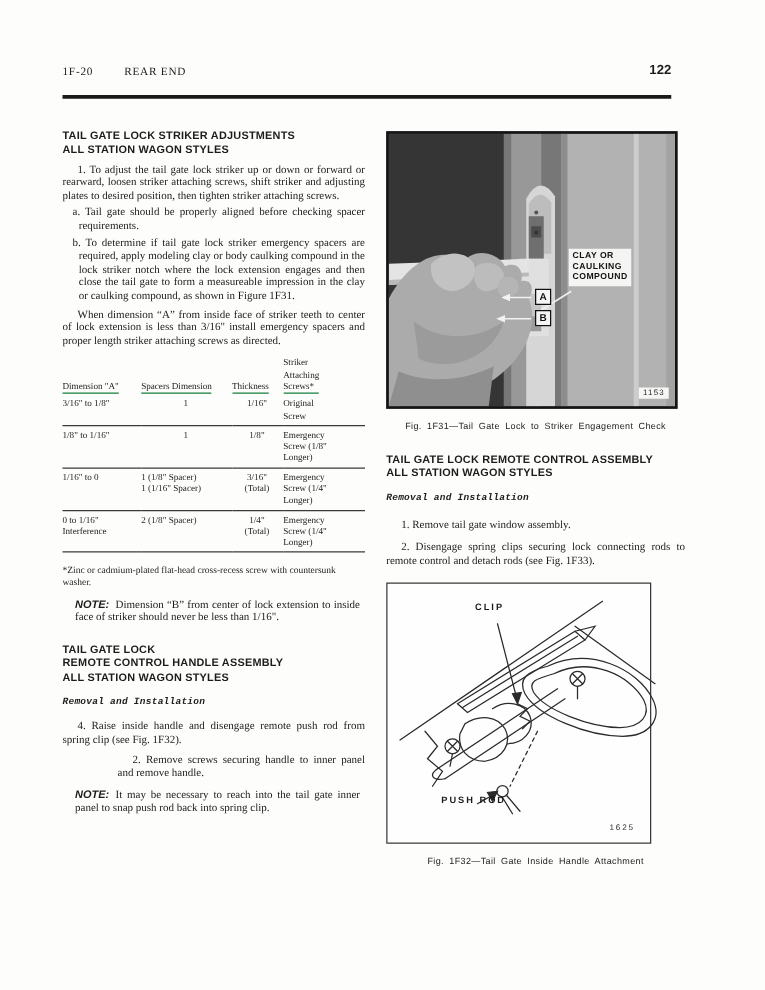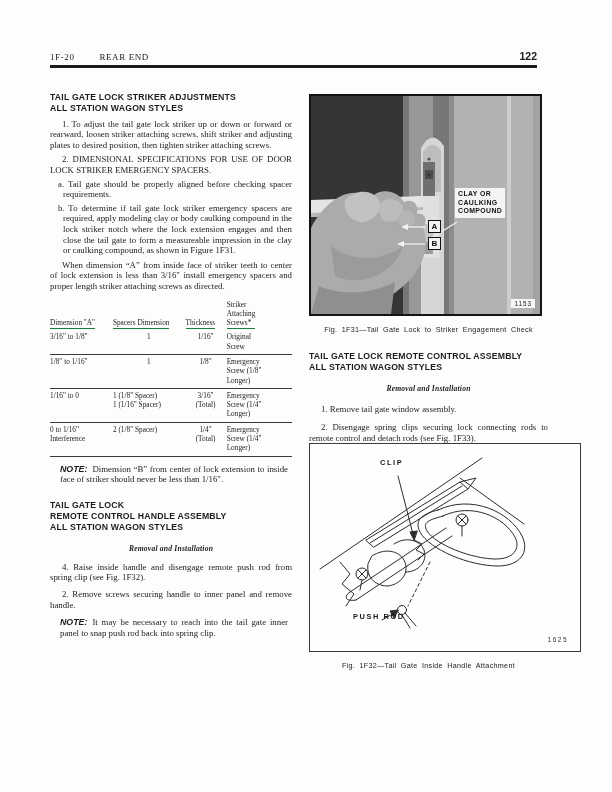--- a/index.html
+++ b/index.html
@@ -4,40 +4,40 @@
 <style>
   html,body{margin:0;padding:0;background:#e8e8e8;}
   .page{
     width:612px;height:792px;background:#fdfdfc;position:relative;
     box-sizing:border-box;padding:50px 57px 0 50px;overflow:hidden;
     font-family:"Liberation Serif",serif;color:#1c1c1c;margin:0 auto;
   }
   
   .page-header{
     display:flex;justify-content:space-between;align-items:flex-end;
-    border-bottom:3px solid #1b1b1b;padding-bottom:3px;width:487px;
+    border-bottom:3px solid #1b1b1b;padding-bottom:14px;width:487px;
   }
   .hdr-left{font-size:9px;letter-spacing:.6px;}
   .hdr-code{margin-right:22px;}
   .hdr-page{font-family:"Liberation Sans",sans-serif;font-weight:bold;font-size:10.5px;}
   
   .columns{display:flex;gap:17px;margin-top:24px;}
   .col-left{width:242px;}
   .col-right{width:239px;}
   
   .h-sans{font-family:"Liberation Sans",sans-serif;font-weight:bold;font-size:8.7px;
           line-height:11.3px;letter-spacing:.2px;}
   .body-p{font-size:8.8px;line-height:10.6px;text-align:justify;margin:4px 0 0;}
   .num-p{text-indent:12px;}
   .sub-p{padding-left:13px;text-indent:-5px;margin-top:3px;}
   .note-p{padding-left:10px;padding-right:4px;margin-top:7px;}
   .note-label{font-family:"Liberation Sans",sans-serif;font-weight:bold;font-style:italic;
               margin-right:5px;}
-  .micro-h{font-family:Liberation Serif, serif;font-weight:bold;font-style:italic;
-           font-size:7.6px;margin-top:10px;letter-spacing:.2px;text-align:center;}
+  .micro-h{font-family:Liberation Mono, monospace;font-weight:bold;font-style:italic;
+           font-size:7.6px;margin-top:10px;letter-spacing:.2px;}
   .footnote{font-size:7.6px;line-height:9.4px;margin-top:9px;}
   .pre{white-space:pre-line;}
   
   .spec-table{width:100%;border-collapse:collapse;margin-top:8px;
               font-size:7.3px;line-height:9.3px;}
   .spec-table th{font-weight:normal;vertical-align:bottom;text-align:left;padding:0 1px 1px 0;}
   .spec-table th .hdr-u{display:inline-block;border-bottom:1px solid #15803d;padding-bottom:1px;}
   .spec-table td{vertical-align:top;padding:2px 1px 3px 0;border-bottom:1px solid #3a3a3a;}
   .c-dim{width:26%;} .c-spc{width:30%;} .c-thk{width:17%;} .c-scr{width:27%;}
   .td-center{text-align:center;}
@@ -56,22 +56,22 @@
     text-align:center;color:#111;
   }
   .photo-id{
     position:absolute;background:#f6f6f4;color:#222;padding:1px 3px;
     font-family:"Liberation Sans",sans-serif;font-size:6.3px;letter-spacing:1px;
   }
   .fig-caption{
     font-family:"Liberation Sans",sans-serif;font-size:7.2px;letter-spacing:.3px;
     word-spacing:2px;color:#222;text-align:center;margin-top:9px;
   }
-  .fig-draw{position:relative;width:272px;height:209px;border:1.2px solid #3a3a3a;
-            box-sizing:border-box;background:#fefefe;margin-top:0;}
+  .fig-draw{position:relative;width:212px;height:209px;border:1.2px solid #3a3a3a;
+            box-sizing:border-box;background:#fefefe;margin-top:13px;}
   .fig-draw svg{position:absolute;inset:0;}
   .draw-label{
     position:absolute;font-family:"Liberation Sans",sans-serif;font-size:7.4px;
     letter-spacing:1.6px;color:#1a1a1a;font-weight:bold;
   }
   .draw-id{position:absolute;font-family:"Liberation Sans",sans-serif;font-size:6.5px;
            letter-spacing:1.5px;color:#333;}
 </style>
 </head>
 <body>
@@ -88,21 +88,20 @@
 
   <div class="columns">
 
     <div class="col-left">
       <div class="h-sans">
         <div>TAIL GATE LOCK STRIKER ADJUSTMENTS</div>
         <div>ALL STATION WAGON STYLES</div>
       </div>
 
       <p class="body-p num-p">1. To adjust the tail gate lock striker up or down or forward or rearward, loosen striker attaching screws, shift striker and adjusting plates to desired position, then tighten striker attaching screws.</p>
-      <p class="body-p num-p">2. DIMENSIONAL SPECIFICATIONS FOR USE OF DOOR LOCK STRIKER EMERGENCY SPACERS.</p>
       <p class="body-p sub-p">a. Tail gate should be properly aligned before checking spacer requirements.</p>
       <p class="body-p sub-p">b. To determine if tail gate lock striker emergency spacers are required, apply modeling clay or body caulking compound in the lock striker notch where the lock extension engages and then close the tail gate to form a measureable impression in the clay or caulking compound, as shown in Figure 1F31.</p>
       <p class="body-p num-p">When dimension “A” from inside face of striker teeth to center of lock extension is less than 3/16" install emergency spacers and proper length striker attaching screws as directed.</p>
 
       <table class="spec-table">
         <thead>
           <tr>
             <th class="c-dim"><span class="hdr-u">Dimension "A"</span></th>
             <th class="c-spc"><span class="hdr-u">Spacers Dimension</span></th>
             <th class="c-thk"><span class="hdr-u pre">Thickness</span></th>
@@ -143,35 +142,36 @@
             <td class="pre">2 (1/8" Spacer)</td>
             <td class="pre td-center">1/4"
 (Total)</td>
             <td class="pre">Emergency
 Screw (1/4"
 Longer)</td>
           </tr>
         </tbody>
       </table>
 
+      <p class="footnote">*Zinc or cadmium-plated flat-head cross-recess screw with countersunk washer.</p>
 
       <p class="body-p note-p">
         <span class="note-label">NOTE:</span><span>Dimension “B” from center of lock extension to inside face of striker should never be less than 1/16".</span>
       </p>
 
       <div class="h-sans" style="margin-top:15px;">
         <div>TAIL GATE LOCK</div>
         <div>REMOTE CONTROL HANDLE ASSEMBLY</div>
         <div>ALL STATION WAGON STYLES</div>
       </div>
 
       <div class="micro-h">Removal and Installation</div>
 
       <p class="body-p num-p" style="margin-top:9px;">4. Raise inside handle and disengage remote push rod from spring clip (see Fig. 1F32).</p>
-      <p class="body-p num-p" style="margin-top:6px;">2. Remove screws securing handle to inner panel and remove handle.</p>
+      <p class="body-p num-p" style="margin-top:6px;margin-left:44px;">2. Remove screws securing handle to inner panel and remove handle.</p>
 
       <p class="body-p note-p">
         <span class="note-label">NOTE:</span><span>It may be necessary to reach into the tail gate inner panel to snap push rod back into spring clip.</span>
       </p>
     </div>
 
     <div class="col-right">
 
       <div class="fig-photo">
         <svg viewBox="0 0 229 218" width="229" height="218" preserveAspectRatio="none">

